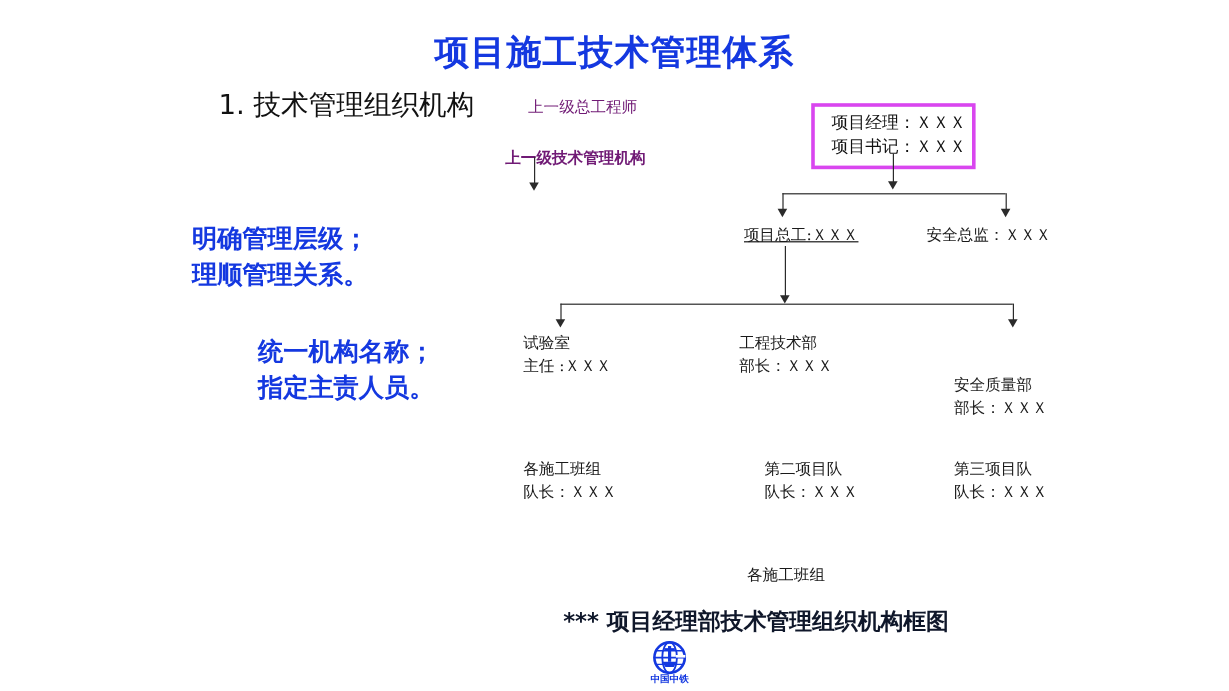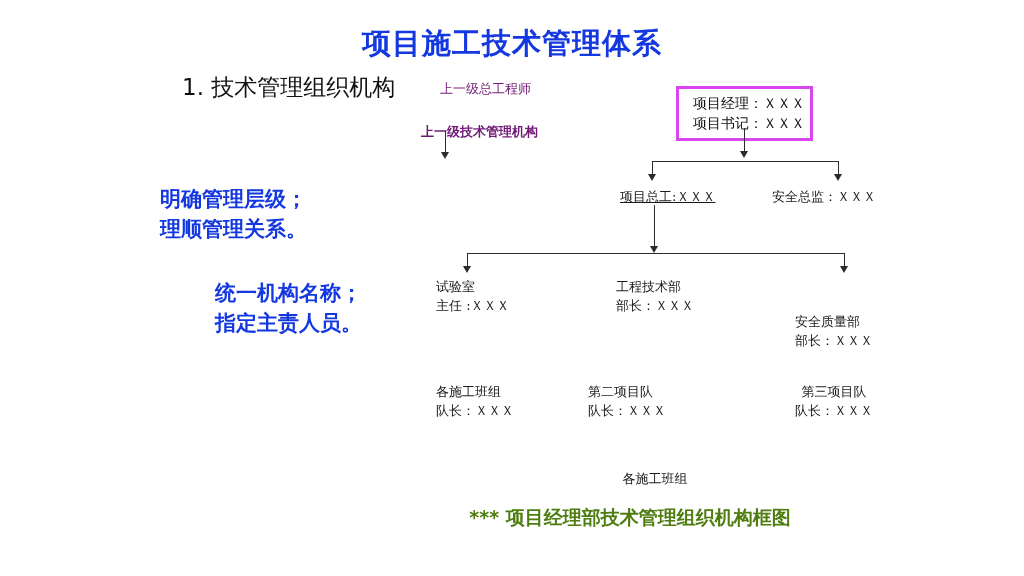--- a/index.html
+++ b/index.html
@@ -127,21 +127,21 @@
 
   
   .chart-caption {
     position: absolute;
     left: 0;
     top: 505px;
     width: 1024px;
     text-align: center;
     font-size: 19px;
     font-weight: bold;
-    color: #4d7c0f;
+    color: #0f172a;
     white-space: nowrap;
   }
   .crew-label {
     position: absolute;
     left: 0;
     top: 470px;
     width: 1024px;
     text-align: center;
     font-family: "DejaVu Serif", "Liberation Serif", serif;
     font-size: 13px;
@@ -250,34 +250,48 @@
     <div class="chart-label" style="left:795px; top:277px;margin-top:35px;">
       <span class="ln">安全质量部</span>
       <span class="ln">部长：ＸＸＸ</span>
     </div>
 
     <div class="chart-label" style="left:436px; top:382px;">
       <span class="ln">各施工班组</span>
       <span class="ln">队长：ＸＸＸ</span>
     </div>
 
-    <div class="chart-label" style="left:588px; top:382px;">
+    <div class="chart-label" style="left:637px; top:382px;">
       <span class="ln">第二项目队</span>
       <span class="ln">队长：ＸＸＸ</span>
     </div>
 
-    <div class="chart-label" style="left:795px; top:382px;text-align:center;">
+    <div class="chart-label" style="left:795px; top:382px;">
       <span class="ln">第三项目队</span>
       <span class="ln">队长：ＸＸＸ</span>
     </div>
 
     <div class="crew-label">
       <span>各施工班组</span>
     </div>
 
     <div class="chart-caption">
       <span>*** 项目经理部技术管理组织机构框图</span>
     </div>
 
   </div>
 
+  <div class="logo">
+    <svg class="logo-mark" viewBox="0 0 64 64">
+      <circle cx="32" cy="32" r="29" fill="none" stroke="#1438e0" stroke-width="5"></circle>
+      <ellipse cx="32" cy="32" rx="14" ry="29" fill="none" stroke="#1438e0" stroke-width="3.5"></ellipse>
+      <line x1="4" y1="32" x2="60" y2="32" stroke="#1438e0" stroke-width="3.5"></line>
+      <line x1="8" y1="19" x2="56" y2="19" stroke="#1438e0" stroke-width="2.6"></line>
+      <line x1="8" y1="45" x2="56" y2="45" stroke="#1438e0" stroke-width="2.6"></line>
+      <rect x="29" y="10" width="6" height="30" fill="#1438e0"></rect>
+      <rect x="22" y="14" width="20" height="4" fill="#1438e0"></rect>
+      <path d="M18 40 H46 L40 50 H24 Z" fill="#1438e0"></path>
+      <rect x="44" y="27" width="18" height="5" fill="#ffffff"></rect>
+    </svg>
+    <span class="logo-text">中国中铁</span>
+  </div>
 
 </div>
 
 </body></html>

